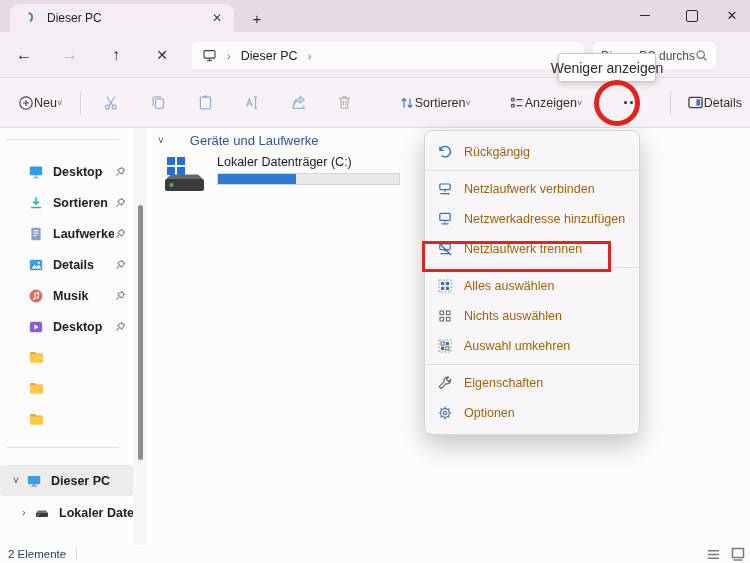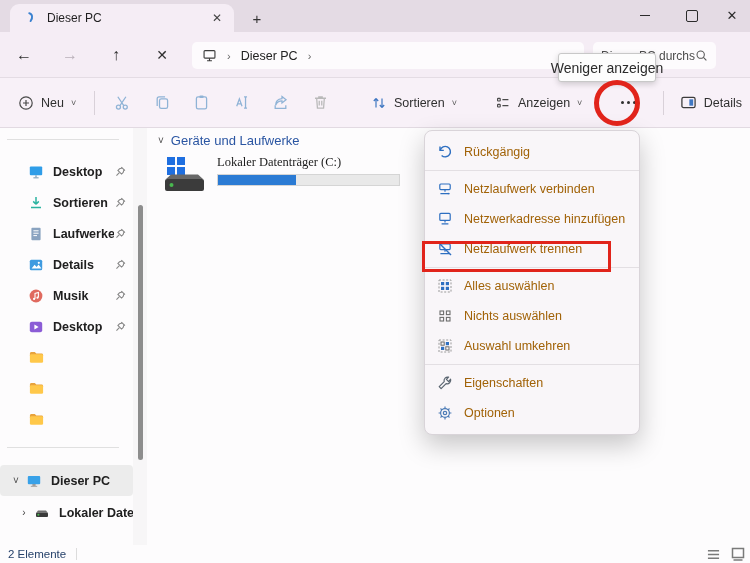--- a/index.html
+++ b/index.html
@@ -32,21 +32,21 @@
   .searchbox{left:593px;top:42px;width:123px;height:27px;background:#fdfbfd;border-radius:5px;
              display:flex;align-items:center;padding:0 8px;box-sizing:border-box;overflow:hidden;}
   .search-text{font-size:12px;color:#4d4d4d;white-space:nowrap;flex:1;}
   .tooltip{left:558px;top:53px;width:96px;height:27px;background:#fdfdfd;border:1px solid #c8c8c8;border-radius:3px;
            box-shadow:0 2px 6px rgba(0,0,0,.18);display:flex;align-items:center;justify-content:center;
            font-size:14px;color:#2c2c2c;z-index:45;white-space:nowrap;}
 
   
   .toolbar{left:0;top:78px;width:750px;height:50px;background:#f8f1f8;border-bottom:1px solid #e2dae2;box-sizing:border-box;
            display:flex;align-items:center;}
-  .tbtn{display:flex;align-items:center;gap:7px;padding:6px 8px;border-radius:5px;font-size:12.5px;color:#2f2f2f;}
+  .tbtn{display:flex;align-items:center;padding:6px 8px;border-radius:5px;font-size:12.5px;color:#2f2f2f;}
   .tdivider{width:1px;height:24px;background:#d9d1d9;}
   .ibtn{width:40px;height:34px;display:flex;align-items:center;justify-content:center;}
   .chev{font-size:9px;color:#555;}
   .more-dots{display:flex;gap:3px;align-items:center;}
   .more-dots i{width:3px;height:3px;border-radius:50%;background:#2f2f2f;}
 
   
   .ann-circle{left:594px;top:80px;width:46px;height:46px;border:5px solid #e1241b;border-radius:50%;
               box-sizing:border-box;z-index:50;pointer-events:none;}
   .ann-box{left:422px;top:241px;width:189px;height:31px;border:3px solid #e1241b;box-sizing:border-box;
@@ -59,23 +59,23 @@
   .srow .ic{margin-left:28px;}
   .srow .lbl{font-size:12.5px;color:#202020;margin-left:9px;white-space:nowrap;flex:1;overflow:hidden;font-weight:bold;}
   .srow .pin{margin-right:6px;}
   .srow.sel{background:#ececec;border-radius:4px;}
   .tchev{width:16px;margin-left:8px;font-size:10px;color:#454545;text-align:center;flex:none;}
   .sb-track{left:133px;top:128px;width:14px;height:417px;background:#f7f6f7;}
   .sb-thumb{left:138px;top:205px;width:5px;height:255px;background:#8d8d8d;border-radius:3px;}
 
   
   .section-head{left:158px;top:133px;display:flex;align-items:center;gap:7px;}
-  .section-head .txt{font-size:13px;color:#2a55a2;}
+  .section-head .txt{font-size:13px;color:#2a55a2;margin-left:19px;}
   .section-head .ch{font-size:10px;color:#4a4a4a;}
-  .drive-tile{left:162px;top:155px;display:flex;gap:11px;font-family:Liberation Serif, serif;}
+  .drive-tile{left:162px;top:155px;display:flex;gap:11px;}
   .drive-name{font-size:12.5px;color:#1b1b1b;margin-bottom:4px;}
   .drive-bar{width:183px;height:12px;background:#e9e9e9;border:1px solid #d5d5d5;box-sizing:border-box;}
   .drive-fill{height:100%;background:#2b7bd4;}
   .drive-sub{font-size:11.5px;color:#6b6b6b;margin-top:4px;}
 
   
   .menu{left:424px;top:130px;width:216px;background:#f9f6f9;border:1px solid #d9d4d9;border-radius:8px;
         box-shadow:0 10px 26px rgba(0,0,0,.22);z-index:40;padding:6px 0;box-sizing:border-box;}
   .mi{height:30px;display:flex;align-items:center;gap:11px;padding:0 12px;font-size:12.5px;color:#a16207;}
   .msep{height:1px;background:#e3dfe3;margin:3px 0;}

